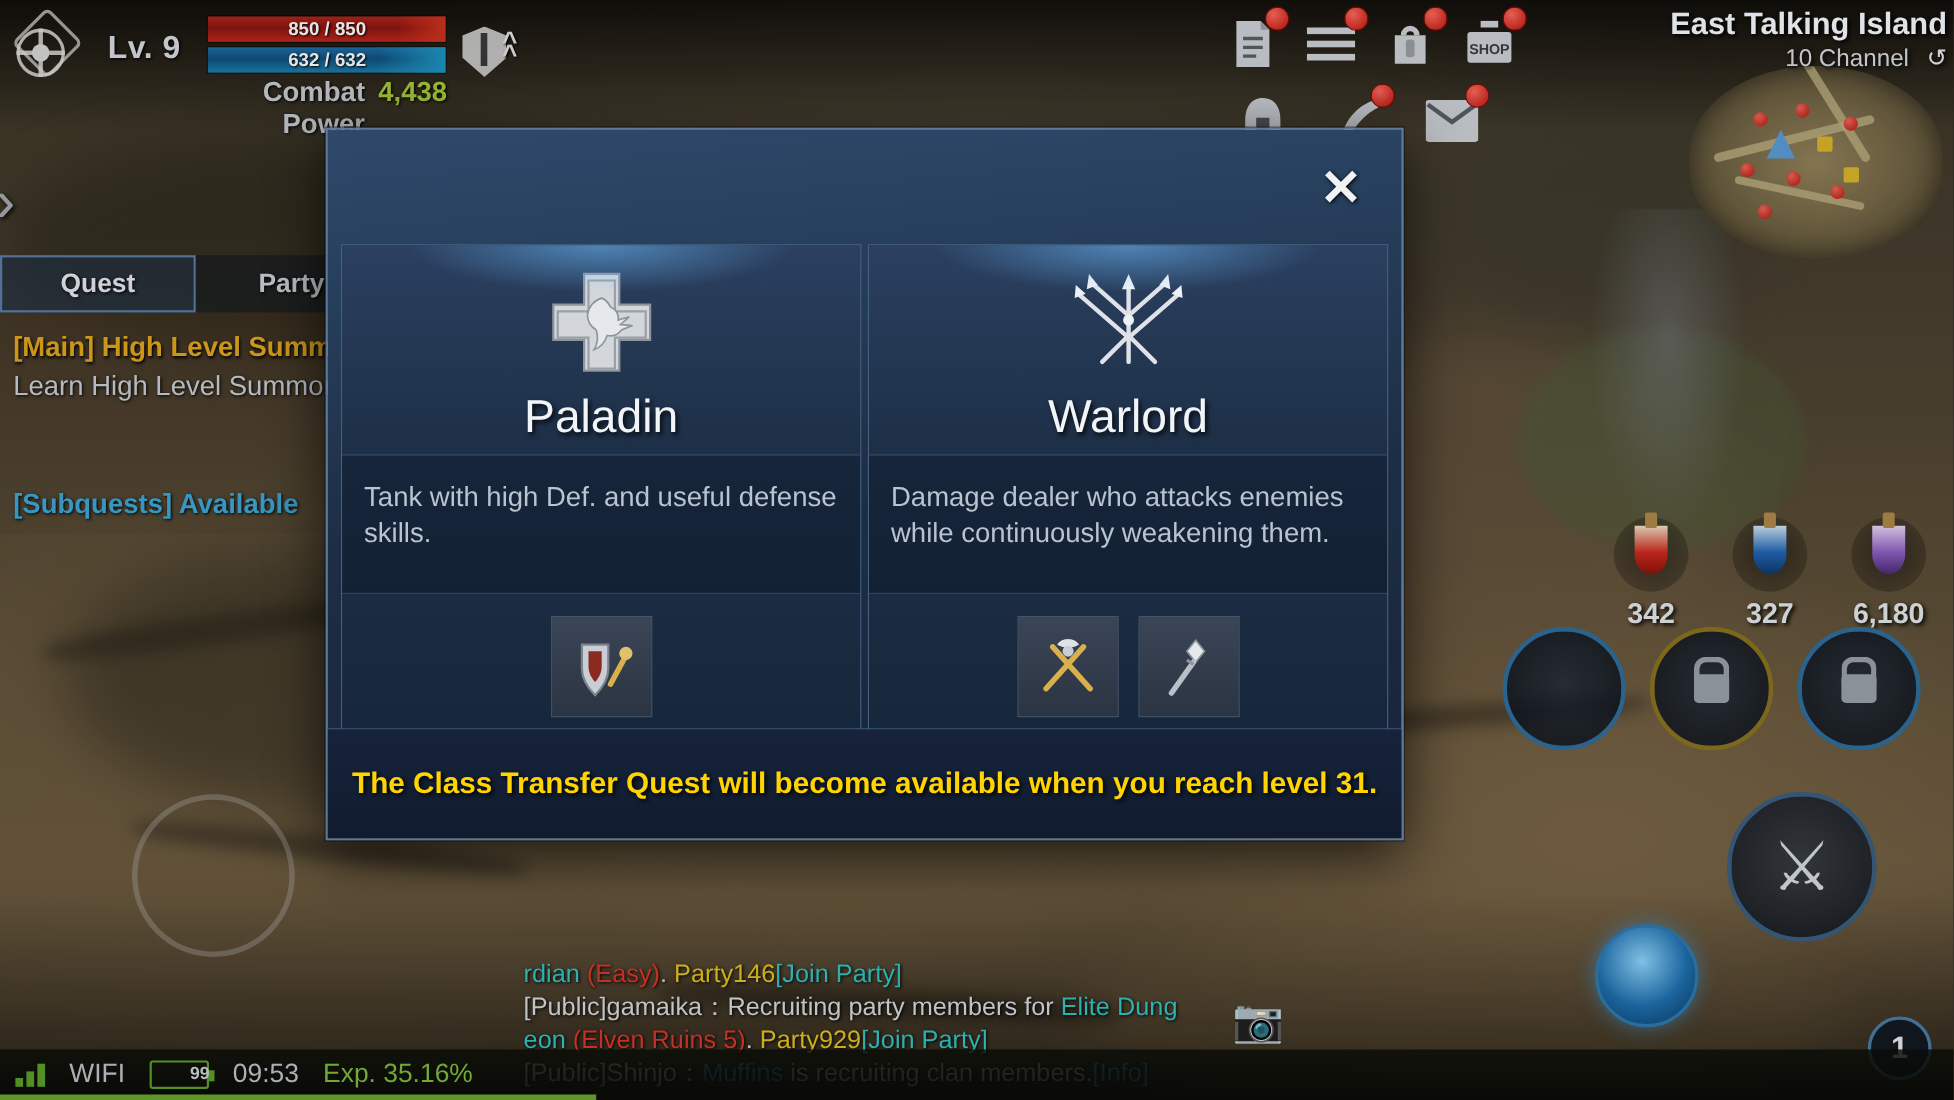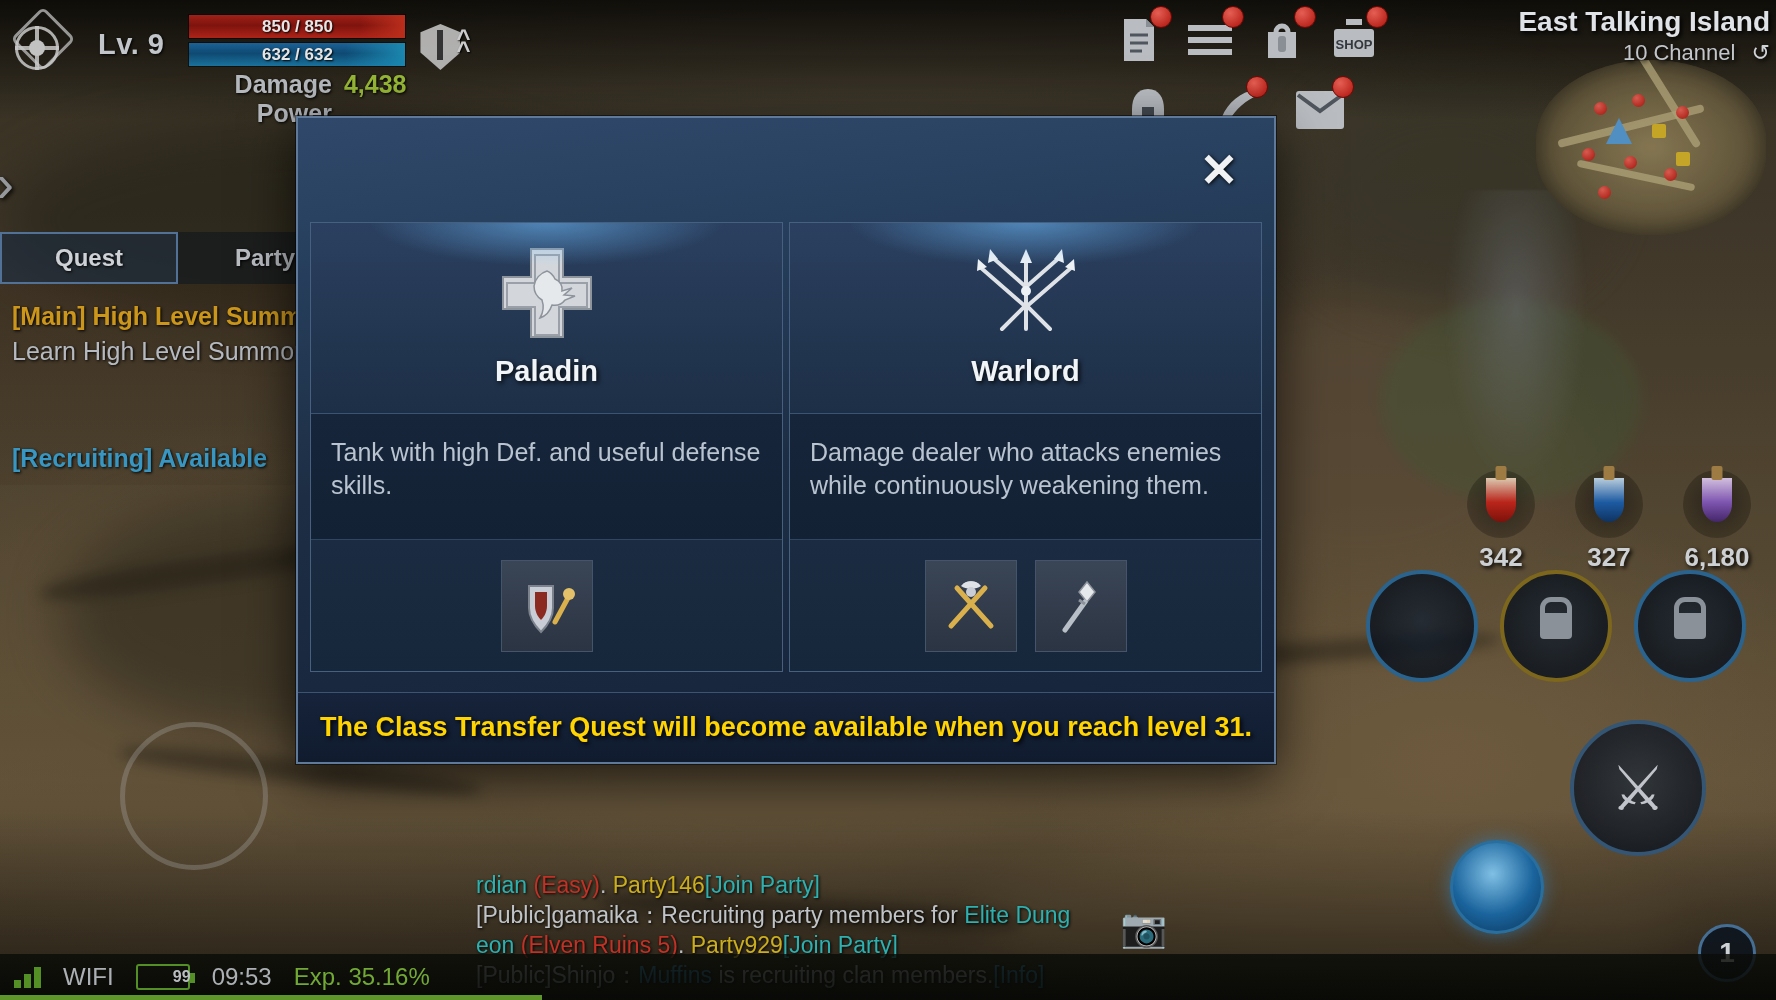--- a/index.html
+++ b/index.html
@@ -289,21 +289,21 @@
     background:linear-gradient(180deg,#2b4060 0%, #1d2f46 100%);
     display:flex; flex-direction:column; align-items:center; justify-content:flex-start;
   }
   .card-top::before{
     content:""; position:absolute; left:50%; top:-1px; transform:translateX(-50%);
     width:76%; height:44px;
     background:radial-gradient(ellipse at 50% 0%, rgba(110,190,255,.55), rgba(110,190,255,0) 70%);
   }
   .emblem{ margin-top:16px; height:108px; display:flex; align-items:center; justify-content:center;}
   .cls-name{
-    color:#f2f5f8; font-size:29px; font-weight:bold; margin-top:8px;
+    color:#f2f5f8; font-size:42px; font-weight:normal; margin-top:8px;
     text-shadow:2px 2px 5px rgba(0,0,0,.85);
   }
   .card-mid{
     height:126px; padding:22px 20px 0 20px;
     background:linear-gradient(180deg,#16253a 0%, #142butt 100%);
     background:linear-gradient(180deg,#16253a 0%, #132134 100%);
     border-top:1px solid #3a5474;
     color:#b9c4d0; font-size:25px; line-height:33px;
   }
   .card-bot{
@@ -317,21 +317,21 @@
     display:flex; align-items:center; justify-content:center; gap:18px;
   }
   .wslot{
     width:92px;height:92px;
     background:linear-gradient(180deg,#3a4556 0%, #2b3442 100%);
     border:1px solid #46546b;
     display:flex;align-items:center;justify-content:center;
     font-size:44px; color:#d8dde4;
   }
   #footer-note{
-    position:absolute; left:0; right:0; bottom:0; height:70px;
+    position:absolute; left:0; right:0; bottom:0; height:100px;
     background:linear-gradient(180deg,#16233a 0%, #101b2e 100%);
     border-top:1px solid #3a5474;
     display:flex; align-items:center; justify-content:center;
     color:#ffd400; font-size:27px; font-weight:bold;
     text-shadow:2px 2px 4px rgba(0,0,0,.9);
   }
   svg { display:block; }
 </style>
 </head>
 <body>
@@ -368,21 +368,21 @@
   <div id="bars">
     <div class="bar hp">
       <div class="fill"></div>
       <div class="txt">850 / 850</div>
     </div>
     <div class="bar mp">
       <div class="fill"></div>
       <div class="txt">632 / 632</div>
     </div>
     <div id="cp-row">
-      <div id="cp-label">Damage Power</div>
+      <div id="cp-label">Combat Power</div>
       <div id="cp-value">4,438</div>
     </div>
   </div>
   <div id="gearbtn">
     <div class="shieldshape"></div>
     <div class="chev">^<br>^</div>
   </div>
 </div>
 
 <div id="hud-topicons">
@@ -480,21 +480,21 @@
 
 <div id="questpanel">
   <div id="qarrow">›</div>
   <div id="qtabs">
     <div class="qtab active">Quest</div>
     <div class="qtab">Party</div>
   </div>
   <div id="qbody">
     <div class="qmain">[Main] High Level Summoning</div>
     <div class="qsub">Learn High Level Summoning</div>
-    <div class="qavail">[Recruiting] Available</div>
+    <div class="qavail">[Subquests] Available</div>
   </div>
 </div>
 
 <div id="potions">
   <div class="pot">
     <div class="orb">
         <div class="bottle" style="background:linear-gradient(180deg,#f4e0c6 0%, #cf2a1e 55%, #8c140c 100%)"></div>
       </div>
     <div class="cnt">342</div>
   </div>

